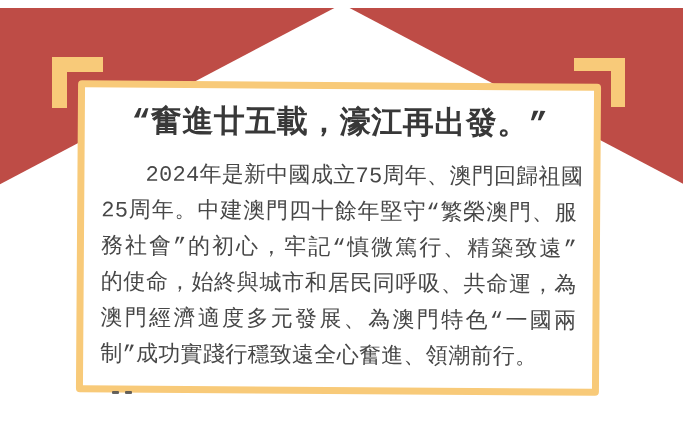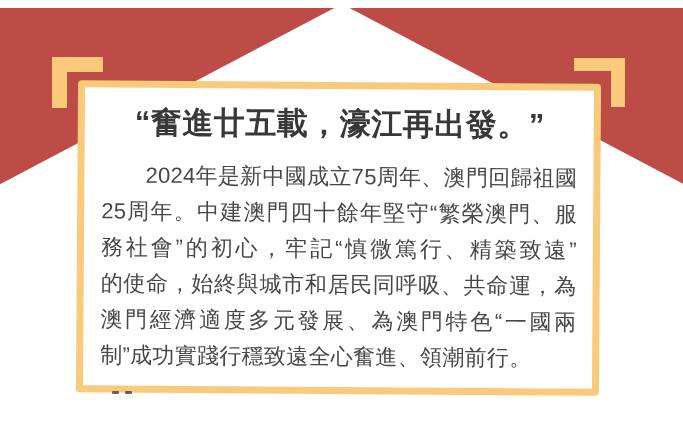--- a/index.html
+++ b/index.html
@@ -2,21 +2,21 @@
 <html><head>
 <meta charset="utf-8">
 <style>
   html, body { margin: 0; padding: 0; background: #ffffff; }
   .stage {
     position: relative;
     width: 683px;
     height: 439px;
     overflow: hidden;
     background: #ffffff;
-    font-family: Liberation Sans, sans-serif;
+    font-family: Liberation Mono, monospace;
   }
   .bg {
     position: absolute;
     left: 0; top: 0;
     width: 683px; height: 439px;
     display: block;
   }
   .card {
     position: absolute;
     left: 77px;

